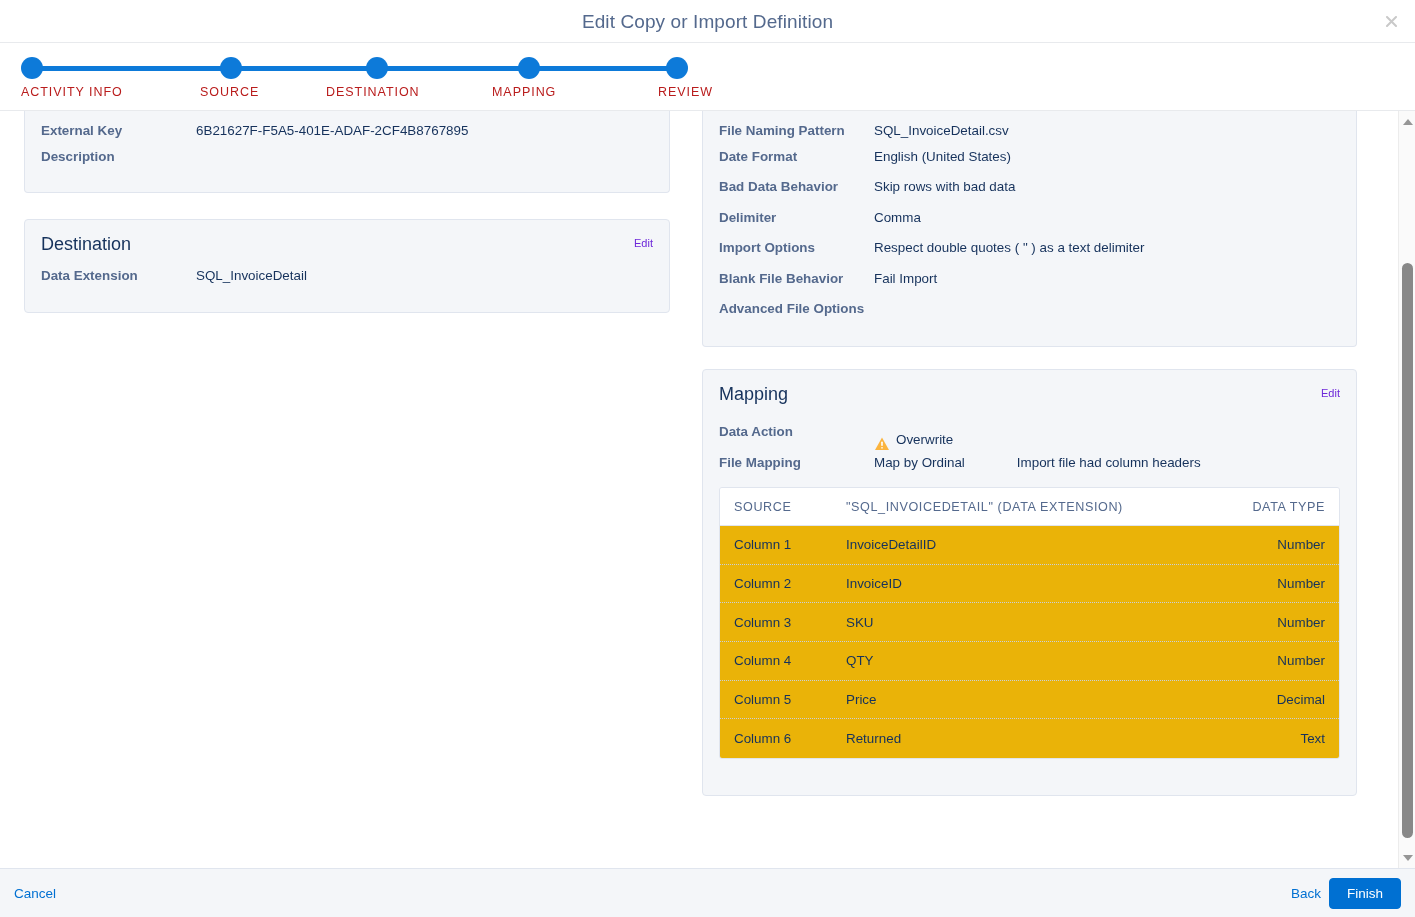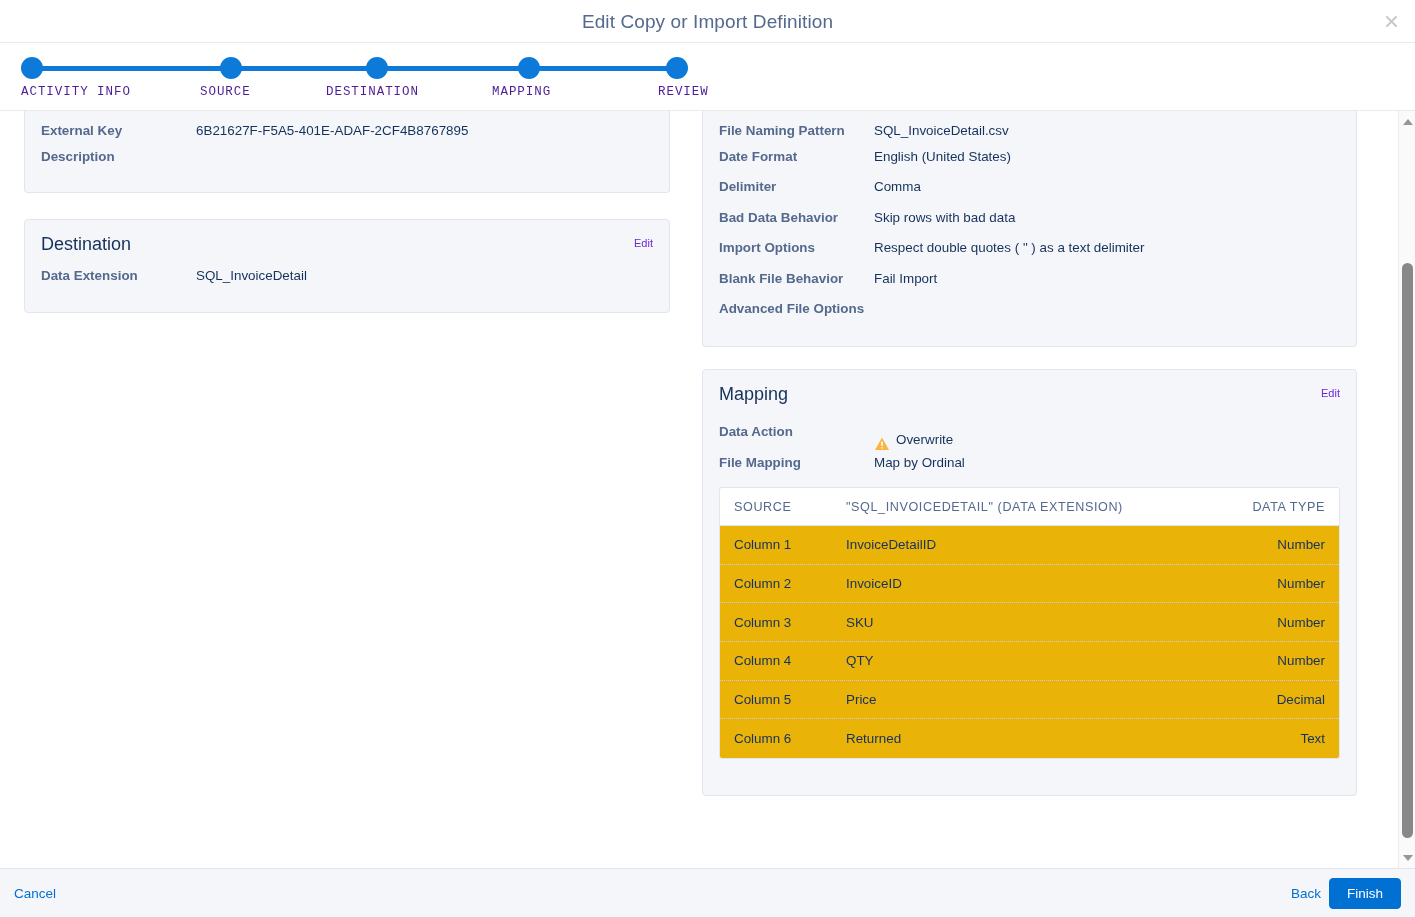--- a/index.html
+++ b/index.html
@@ -77,24 +77,23 @@
     height: 22px;
     border-radius: 50%;
     background: #0d7ad9;
     cursor: pointer;
   }
   .step-label {
     position: absolute;
     top: 31px;
     font-size: 12.5px;
     letter-spacing: 0.95px;
-    color: #4c1d95;
+    color: #b91c1c;
     white-space: nowrap;
     text-transform: uppercase;
-    font-family: Liberation Mono, monospace;
   }
 
   
   .modal-body {
     position: relative;
     height: 757px;
     background: #ffffff;
     overflow: hidden;
   }
   .columns {
@@ -347,26 +346,26 @@
       <div class="card clipped-top" style="height:236px;">
         <div class="field-row" style="padding-top:5px;">
           <div class="field-label">File Naming Pattern</div>
           <div class="field-value">SQL_InvoiceDetail.csv</div>
         </div>
         <div class="field-row">
           <div class="field-label">Date Format</div>
           <div class="field-value">English (United States)</div>
         </div>
         <div class="field-row">
+          <div class="field-label">Bad Data Behavior</div>
+          <div class="field-value">Skip rows with bad data</div>
+        </div>
+        <div class="field-row">
           <div class="field-label">Delimiter</div>
           <div class="field-value">Comma</div>
-        </div>
-        <div class="field-row">
-          <div class="field-label">Bad Data Behavior</div>
-          <div class="field-value">Skip rows with bad data</div>
         </div>
         <div class="field-row">
           <div class="field-label">Import Options</div>
           <div class="field-value">Respect double quotes ( " ) as a text delimiter</div>
         </div>
         <div class="field-row">
           <div class="field-label">Blank File Behavior</div>
           <div class="field-value">Fail Import</div>
         </div>
         <div class="field-row">
@@ -389,20 +388,21 @@
                 <rect x="7.2" y="11" width="1.6" height="1.6" rx="0.7" fill="#ffffff"></rect>
               </svg>
             </span>
             <span>Overwrite</span>
           </div>
         </div>
 
         <div class="field-row">
           <div class="field-label">File Mapping</div>
           <div class="field-value">Map by Ordinal</div>
+          <div class="field-value second">Import file had column headers</div>
         </div>
 
         <div class="map-table">
           <div class="map-head">
             <div class="c-source">SOURCE</div>
             <div class="c-field">"SQL_INVOICEDETAIL" (DATA EXTENSION)</div>
             <div class="c-type">DATA TYPE</div>
           </div>
 
           <div class="map-row">

